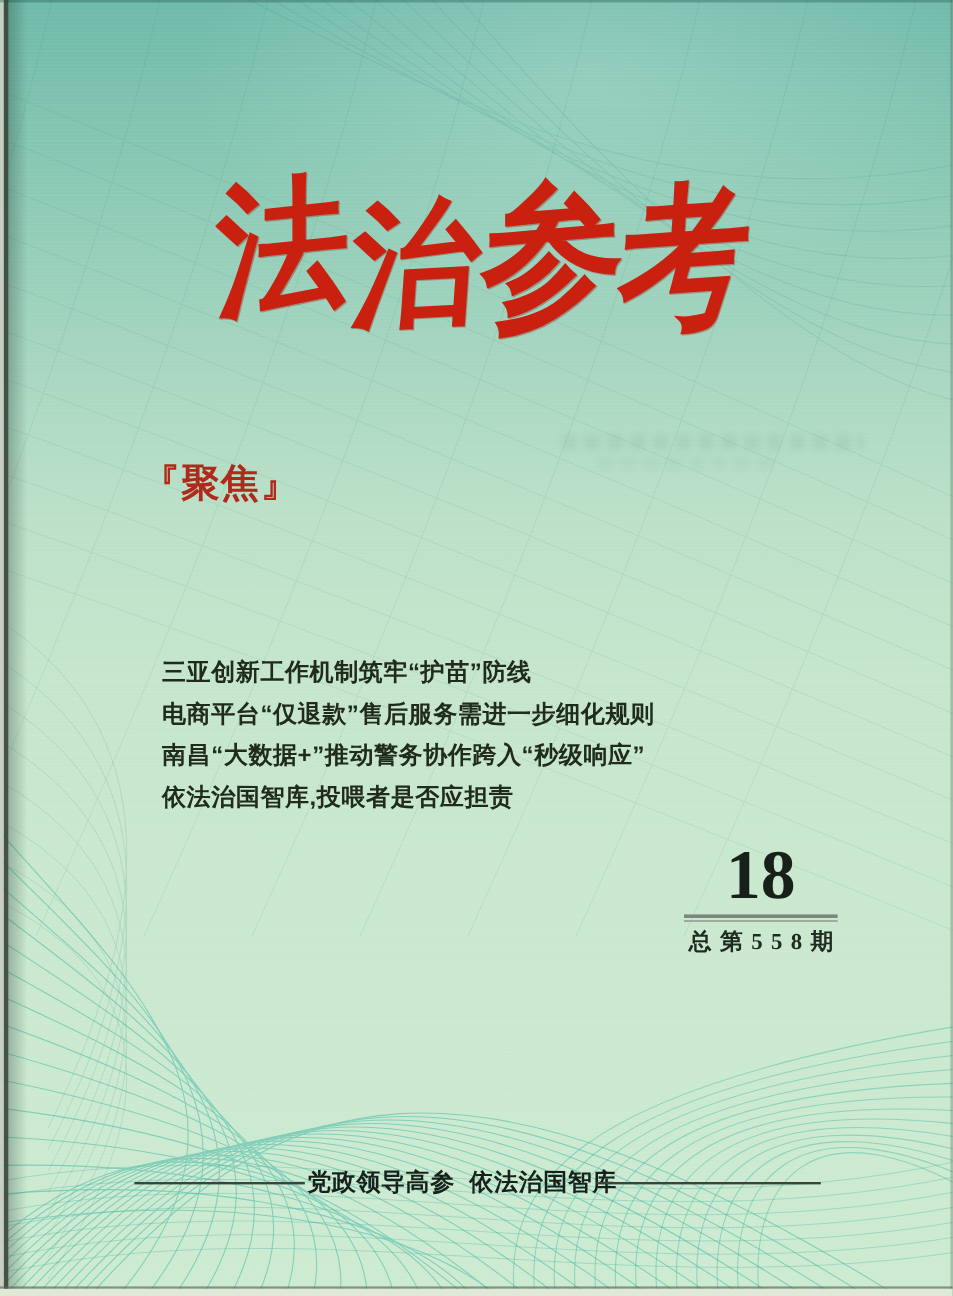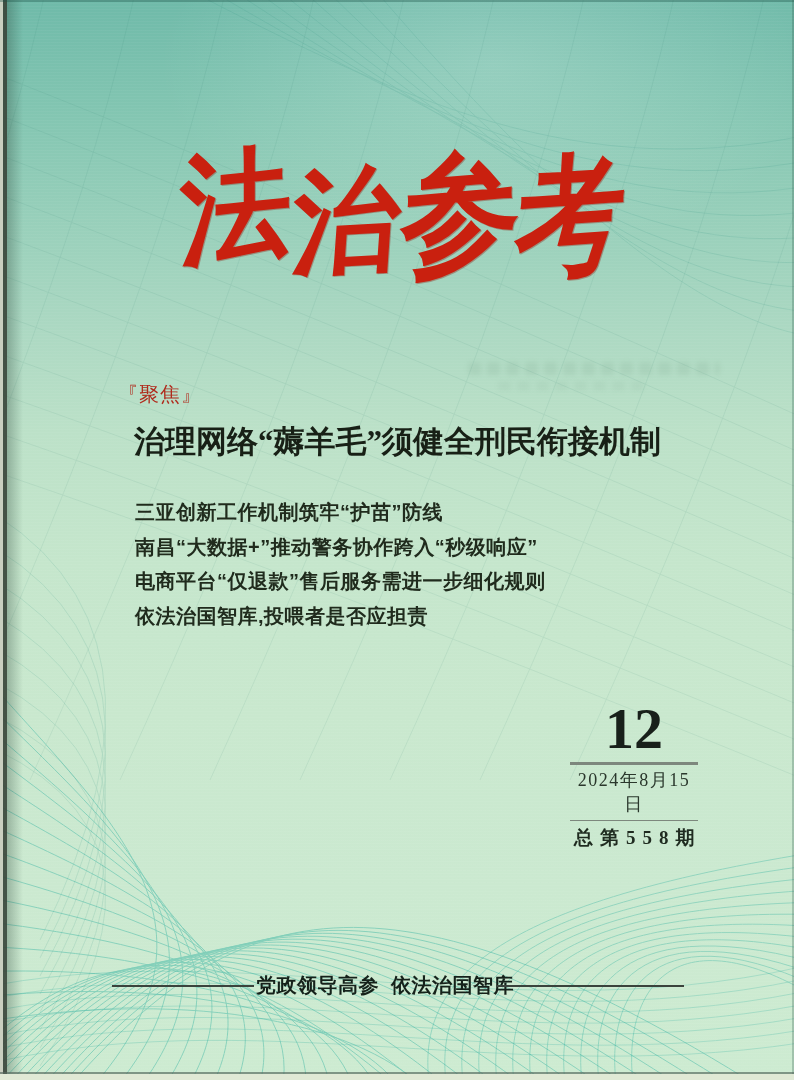--- a/index.html
+++ b/index.html
@@ -48,30 +48,30 @@
   }
   .tchar{display:inline-block;width:102px;text-align:center;
     text-shadow:1px 1px 0 rgba(140,20,8,.35);}
   .tc0{transform:rotate(-6deg) skewX(-6deg) scale(.96,1.04);}
   .tc1{transform:rotate(-3deg) skewX(-7deg) scale(.92,.98) translateY(14px);}
   .tc2{transform:rotate(-5deg) skewX(-5deg) scale(1.04,1.1) translateY(6px);}
   .tc3{transform:rotate(-4deg) skewX(-8deg) scale(.94,1.12) translateY(8px);}
 
   .focus{
     position:absolute;left:118px;top:381px;z-index:3;
-    font-size:20px;font-weight:normal;color:#b02a1c;letter-spacing:1px;
+    font-size:32px;font-weight:bold;color:#b02a1c;letter-spacing:1px;
     font-family:"Liberation Sans","DejaVu Sans",sans-serif;
   }
   .headline{
     position:absolute;left:134px;top:421px;width:560px;z-index:3;
     font-size:31px;font-weight:bold;color:#182016;letter-spacing:0px;
     font-family:"Liberation Serif","DejaVu Serif",serif;
   }
   ul.articles{
-    position:absolute;left:135px;top:495px;margin:0;padding:0;list-style:none;z-index:3;
+    position:absolute;left:135px;top:544px;margin:0;padding:0;list-style:none;z-index:3;
   }
   ul.articles li{
     font-size:20px;font-weight:bold;color:#202b1d;line-height:34.5px;letter-spacing:.5px;
     font-family:"Liberation Sans","DejaVu Sans",sans-serif;
   }
 
   .issue{position:absolute;left:570px;top:700px;width:128px;z-index:3;text-align:center;
     font-family:"Liberation Serif","DejaVu Serif",serif;}
   .issue-no{font-size:58px;line-height:58px;font-weight:bold;color:#18201a;
     font-family:"Liberation Serif","DejaVu Serif",serif;}
@@ -218,33 +218,31 @@
 
   <h1 class="title">
     <span class="tchar tc0">法</span>
     <span class="tchar tc1">治</span>
     <span class="tchar tc2">参</span>
     <span class="tchar tc3">考</span>
   </h1>
 
   <div class="focus">『聚焦』</div>
 
-  <div class="headline">治理网络“薅羊毛”须健全刑民衔接机制</div>
 
   <ul class="articles">
     <li>三亚创新工作机制筑牢“护苗”防线</li>
+    <li>电商平台“仅退款”售后服务需进一步细化规则</li>
     <li>南昌“大数据+”推动警务协作跨入“秒级响应”</li>
-    <li>电商平台“仅退款”售后服务需进一步细化规则</li>
     <li>依法治国智库,投喂者是否应担责</li>
   </ul>
 
   <div class="issue">
-    <div class="issue-no">12</div>
+    <div class="issue-no">18</div>
     <div class="rule rule1"></div>
-    <div class="issue-date">2024年8月15日</div>
     <div class="rule rule2"></div>
     <div class="issue-total">总第558期</div>
   </div>
 
   <div class="tagline-row">
     <span class="tl-line tl-left"></span>
     <span class="tagline">党政领导高参  依法治国智库</span>
     <span class="tl-line tl-right"></span>
   </div>
 

